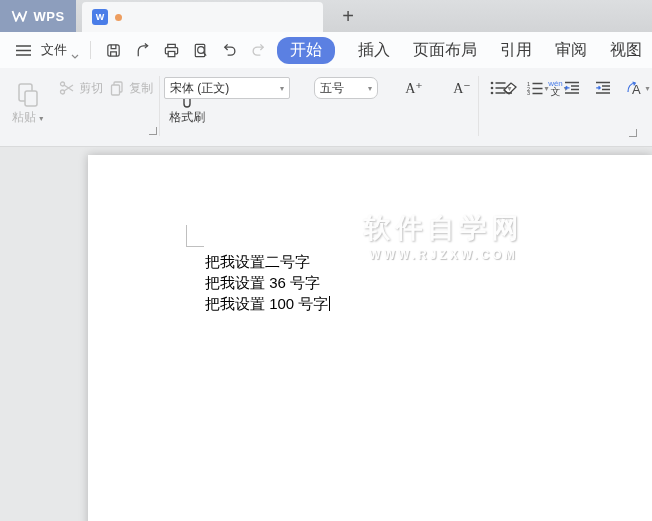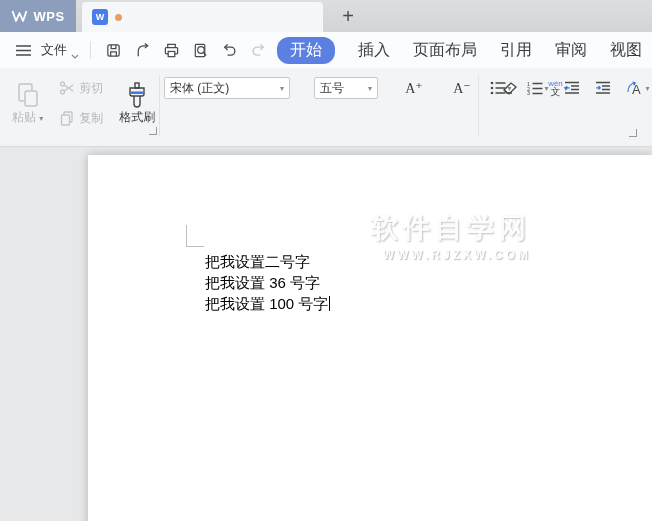--- a/index.html
+++ b/index.html
@@ -41,21 +41,21 @@
     border-bottom:1px solid #d9dadb;}
   .rsep{position:absolute;top:8px;width:1px;height:60px;background:#e2e2e3;}
   .expander{position:absolute;width:8px;height:8px;border-right:1px solid #9a9a9a;border-bottom:1px solid #9a9a9a;}
   .bigbtn{display:flex;flex-direction:column;align-items:center;justify-content:center;
     height:58px;padding:2px 4px;cursor:pointer;}
   .blabel{font-size:12px;white-space:nowrap;color:var(--ink);}
   .disabled .blabel{color:var(--dis-text);}
   .smallbtn{display:flex;align-items:center;gap:4px;height:24px;font-size:12px;color:var(--ink);cursor:pointer;}
   .smallbtn.disabled{color:var(--dis-text);}
   .g-clip{position:absolute;left:8px;top:6px;display:flex;gap:12px;align-items:flex-start;}
-  .cutcopy{display:flex;flex-direction:column;gap:6px;padding-top:2px;justify-content:flex-end;}
+  .cutcopy{display:flex;flex-direction:row;gap:6px;padding-top:2px;justify-content:flex-end;}
   .fontrow1{position:absolute;left:164px;top:8px;display:flex;align-items:center;gap:24px;}
   .combo{height:22px;background:#fff;border:1px solid #c9cacc;border-radius:2px;display:flex;
     align-items:center;justify-content:space-between;padding:0 5px;font-size:12px;color:#333;cursor:pointer;}
   .combo .dd{margin-left:4px;}
   .fbtn{min-width:24px;height:24px;display:flex;align-items:center;justify-content:center;
     font-size:14px;color:var(--ink);cursor:pointer;border-radius:3px;gap:1px;}
   .fontrow2{position:absolute;left:164px;top:101px;display:flex;align-items:center;gap:7px;}
   .dd{font-size:8px;color:#8a8a8a;}
   .serif{font-family:"Liberation Serif","DejaVu Serif",serif;}
   .u-blue{border-bottom:2px solid var(--font-blue);line-height:15px;}
@@ -74,21 +74,21 @@
 
   
   .workspace{position:absolute;left:0;top:147px;width:100%;height:374px;background:#e7e8e9;overflow:hidden;}
   .page{position:absolute;left:88px;top:8px;width:564px;height:380px;background:#fff;
     box-shadow:0 0 9px rgba(0,0,0,.22);}
   .margin-mark{position:absolute;left:98px;top:70px;width:18px;height:22px;
     border-left:1px solid #bfbfbf;border-bottom:1px solid #bfbfbf;}
   .doctext{position:absolute;left:117px;top:96px;font-family:"Liberation Serif","DejaVu Serif",serif;
     font-size:15px;line-height:21px;color:#000;}
   .caret{display:inline-block;width:1px;height:15px;background:#000;vertical-align:-2px;margin-left:1px;}
-  .watermark{position:absolute;left:268px;top:55px;width:175px;text-align:right;pointer-events:none;}
+  .watermark{position:absolute;left:268px;top:55px;width:175px;text-align:center;pointer-events:none;}
   .wm1{font-size:27px;font-weight:bold;letter-spacing:5px;color:#fdfdfd;
     text-shadow:1px 1px 2px rgba(0,0,0,.25);white-space:nowrap;}
   .wm2{font-size:12px;font-weight:bold;letter-spacing:3px;color:#fdfdfd;
     text-shadow:1px 1px 1px rgba(0,0,0,.25);margin-top:2px;white-space:nowrap;}
   svg{display:block;}
 </style>
 </head>
 <body>
 
 <div class="app">
@@ -214,21 +214,21 @@
       </div>
     </div>
     <span class="expander" style="left:149px;top:59px;"></span>
     <span class="rsep" style="left:159px;"></span>
 
     <div class="fontrow1">
       <div class="combo" style="width:126px;">
         <span>宋体 (正文)</span>
         <span class="dd">▾</span>
       </div>
-      <div class="combo" style="width:64px;">
+      <div class="combo" style="width:64px;border-radius:7px;">
         <span>五号</span>
         <span class="dd">▾</span>
       </div>
       <span class="fbtn serif">A⁺</span>
       <span class="fbtn serif">A⁻</span>
       <span class="fbtn">
         <svg width="18" height="16" viewBox="0 0 18 16">
           <path d="M3 10l7-7 5 4-7 7z" fill="#fff" stroke="#444" stroke-width="1.3"></path>
           <path d="M3 10l3 3h5" fill="none" stroke="#444" stroke-width="1.3"></path>
         </svg>

